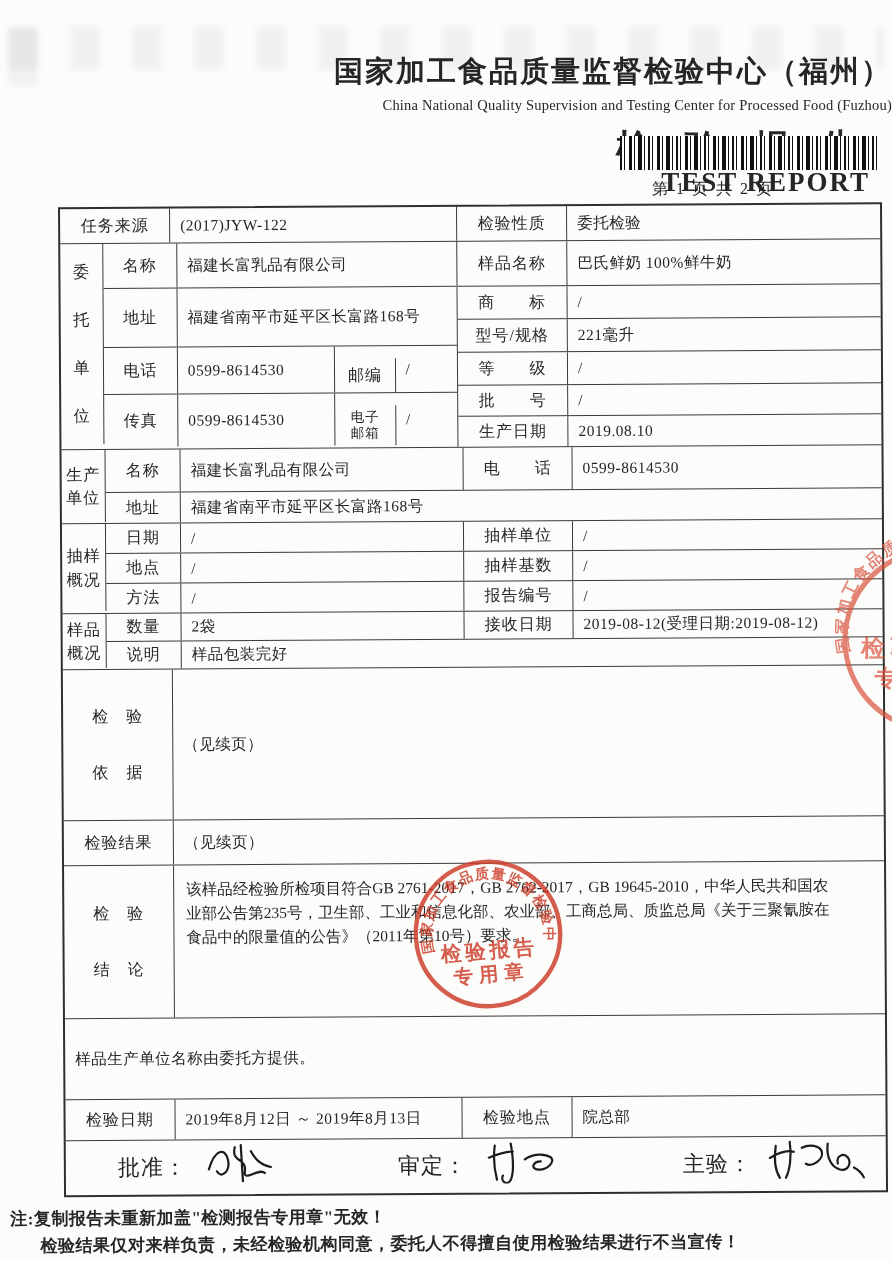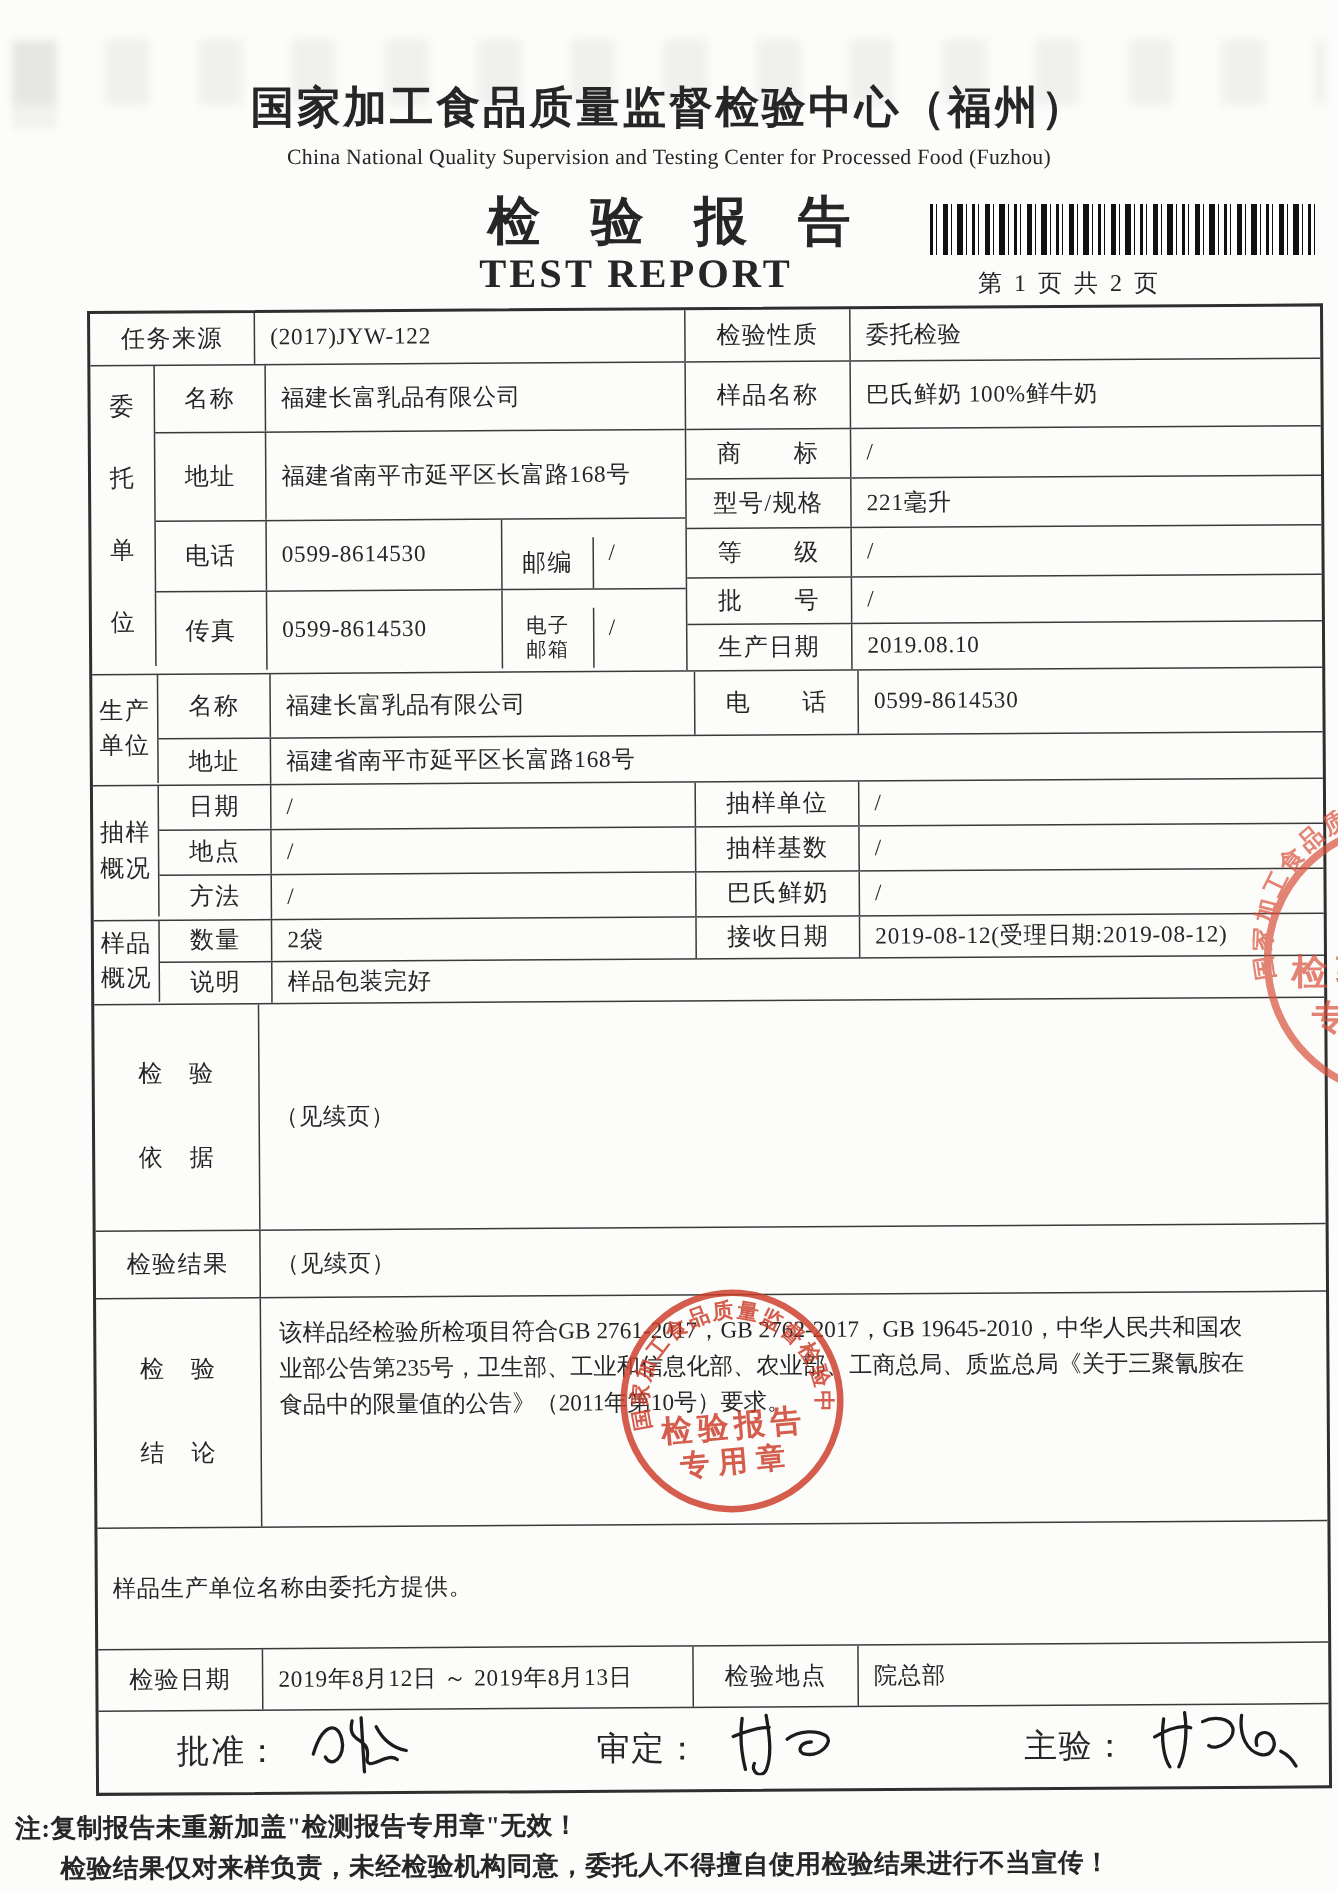--- a/index.html
+++ b/index.html
@@ -8,21 +8,21 @@
   .sheet{position:relative;width:892px;height:1261px;}
 
   
   .bleed{position:absolute;top:26px;left:8px;right:8px;height:44px;
     background:repeating-linear-gradient(90deg,rgba(110,110,110,.08) 0 30px,rgba(0,0,0,0) 30px 62px);
     filter:blur(3px);}
   .smudge{position:absolute;top:28px;left:8px;width:30px;height:58px;
     background:rgba(90,90,90,.06);filter:blur(2px);}
 
   
-  .header{text-align:center;padding-top:52px;position:relative;}
+  .header{text-align:right;padding-top:52px;position:relative;}
   .org-cn{font-size:29px;font-weight:bold;letter-spacing:2px;}
   .org-en{font-size:14.5px;font-weight:normal;margin-top:5px;letter-spacing:.2px;}
   .title-cn{font-size:35px;font-weight:bold;letter-spacing:34px;text-indent:34px;margin-top:10px;}
   .title-en{font-size:27px;font-weight:bold;letter-spacing:2px;margin-top:-4px;transform:translateX(-22px);}
   .barcode{position:absolute;top:136px;right:14px;width:258px;height:34px;
     background:repeating-linear-gradient(90deg,#111 0 2px,#fff 2px 4px,#111 4px 5px,#fff 5px 9px,
       #111 9px 12px,#fff 12px 14px,#111 14px 15px,#fff 15px 18px,#111 18px 22px,#fff 22px 24px,
       #111 24px 25px,#fff 25px 28px);}
   .pageinfo{position:absolute;top:179px;right:118px;font-size:16px;letter-spacing:2px;}
   .meta{display:flex;justify-content:space-between;padding:6px 36px 0 66px;font-size:16px;margin-top:0px;}
@@ -181,21 +181,21 @@
         </div>
         <div class="r h29">
           <div class="cell l wB">地点</div>
           <div class="cell v w287">/</div>
           <div class="cell l w110">抽样基数</div>
           <div class="cell v w313 last">/</div>
         </div>
         <div class="r h29">
           <div class="cell l wB">方法</div>
           <div class="cell v w287">/</div>
-          <div class="cell l w110">巴氏鲜奶</div>
+          <div class="cell l w110">报告编号</div>
           <div class="cell v w313 last">/</div>
         </div>
       </div>
     </div>
 
     <div class="r">
       <div class="cell l wA two" style="height:54px">样品
 概况</div>
       <div class="col" style="width:776px">
         <div class="r h27">

